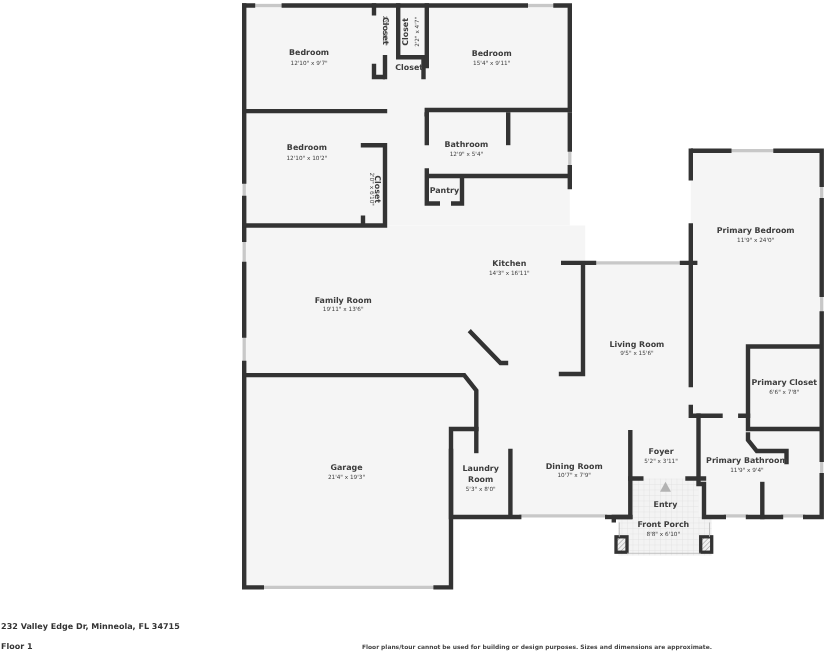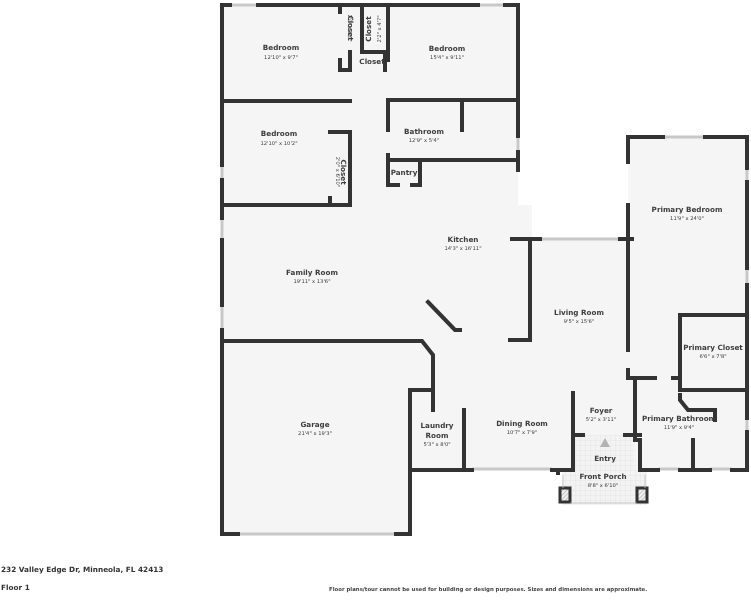--- a/index.html
+++ b/index.html
@@ -157,15 +157,15 @@
     <text class="room-name" x="522" y="426" text-anchor="middle">Dining Room</text>
     <text class="room-dim" x="522" y="434" text-anchor="middle">10'7" x 7'9"</text>
 
     <text class="room-name" x="605" y="461" text-anchor="middle">Entry</text>
 
     <text class="room-name" x="603" y="479" text-anchor="middle">Front Porch</text>
     <text class="room-dim" x="603" y="487" text-anchor="middle">8'8" x 6'10"</text>
   </g>
 </svg>
 
-<div class="footer-address">232 Valley Edge Dr, Minneola, FL 42413</div>
+<div class="footer-address">232 Valley Edge Dr, Minneola, FL 34715</div>
 <div class="footer-floor">Floor 1</div>
 <div class="footer-disclaimer">Floor plans/tour cannot be used for building or design purposes. Sizes and dimensions are approximate.</div>
 
 </body></html>

